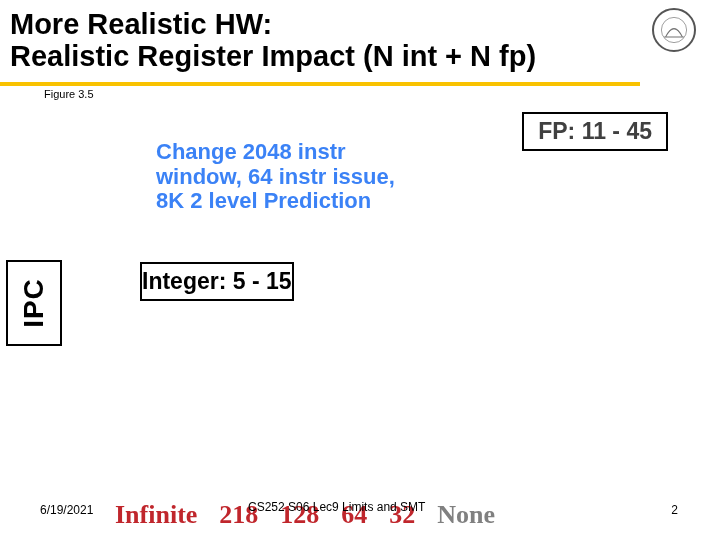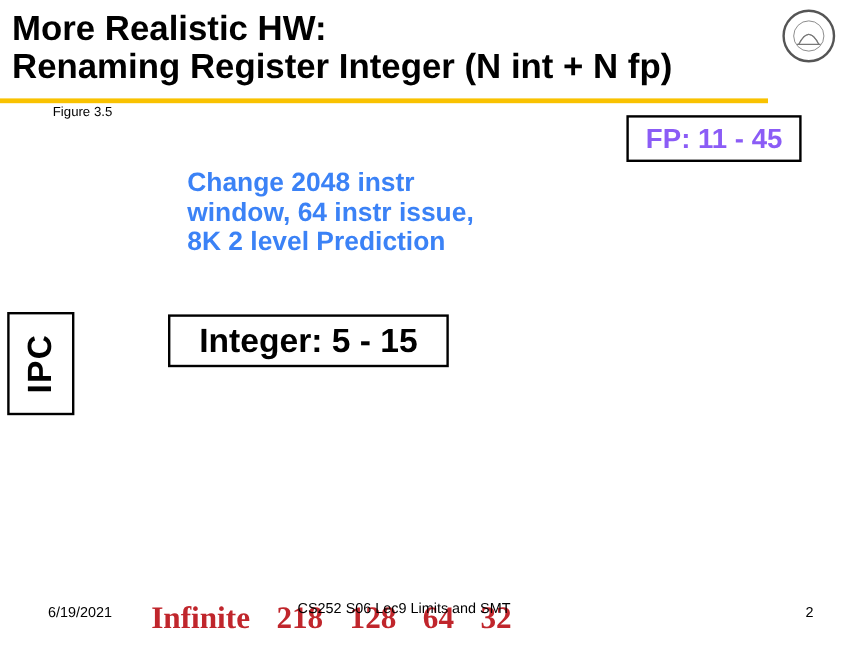--- a/index.html
+++ b/index.html
@@ -3,41 +3,41 @@
 <meta charset="utf-8">
 <style>
   * { margin: 0; padding: 0; box-sizing: border-box; }
   html, body { width: 720px; height: 540px; background: #fff; font-family: Arial, Helvetica, sans-serif; overflow: hidden; }
   .slide { position: relative; width: 708px; height: 540px; }
   .title { position: absolute; left: 10px; top: 8px; font-size: 29px; font-weight: bold; line-height: 1.12; color: #000; }
   .title-underline { position: absolute; left: 0; top: 82px; width: 640px; height: 4px; background: #f9c200; }
   .logo { position: absolute; right: 12px; top: 8px; width: 44px; height: 44px; border: 2.5px solid #555; border-radius: 50%; display: flex; align-items: center; justify-content: center; }
   .logo svg { width: 28px; height: 28px; }
   .fig-caption { position: absolute; left: 4px; top: 88px; font-size: 11px; color: #000; margin-left: 40px; }
-  .fp-box { position: absolute; right: 40px; top: 96px; border: 2px solid #000; padding: 4px 14px; font-size: 23px; font-weight: bold; color: #8b5cf6; background: #fff; }
+  .fp-box { position: absolute; right: 40px; top: 112px; border: 2px solid #000; padding: 4px 14px; font-size: 23px; font-weight: bold; color: #404040; background: #fff; }
   .change-text { position: absolute; left: 156px; top: 140px; width: 240px; font-size: 22px; font-weight: bold; line-height: 1.12; color: #3b82f6; }
   .ipc-label { position: absolute; left: 6px; top: 260px; width: 56px; height: 86px; border: 2px solid #000; display: flex; align-items: center; justify-content: center; }
   .ipc-label span { transform: rotate(-90deg); font-size: 28px; font-weight: bold; color: #000; letter-spacing: 1px; }
-  .int-box { position: absolute; left: 140px; top: 262px; border: 2px solid #000; padding: 4px 24px; font-size: 28px; font-weight: bold; color: #000; background: #fff; }
+  .int-box { position: absolute; left: 140px; top: 262px; border: 2px solid #000; padding: 4px 0; font-size: 23px; font-weight: bold; color: #000; background: #fff; }
   .date { position: absolute; left: 40px; bottom: 23px; font-size: 12px; color: #000; }
   .page-num { position: absolute; right: 30px; bottom: 23px; font-size: 12px; color: #000; }
   .course { position: absolute; left: 248px; bottom: 26px; font-size: 12px; color: #000; z-index: 3; }
-  .bottom-row { position: absolute; left: 120px; bottom: 10px; display: flex; gap: 10px; align-items: flex-end; justify-content: space-between; }
+  .bottom-row { position: absolute; left: 109px; bottom: 10px; display: flex; gap: 10px; align-items: flex-end; justify-content: space-between; }
   .bottom-row .cell { font-family: "Times New Roman", Times, serif; font-size: 26px; font-weight: bold; padding: 0 6px; }
   .cell.red { color: #c0262c; }
   .cell.gray { color: #808080; }
 </style>
 </head>
 <body>
 
 <div class="slide">
 
   <div class="title">
     <span>More Realistic HW:</span><br>
-    <span>Renaming Register Integer (N int + N fp)</span>
+    <span>Realistic Register Impact (N int + N fp)</span>
   </div>
   <div class="title-underline"></div>
 
   <div class="logo">
     <svg viewBox="0 0 40 40">
       <circle cx="20" cy="20" r="18" fill="none" stroke="#777" stroke-width="1"></circle>
       <path d="M8 30 Q20 6 32 30" fill="none" stroke="#777" stroke-width="1.5"></path>
       <path d="M10 26 Q20 10 30 26" fill="none" stroke="#777" stroke-width="1"></path>
       <line x1="6" y1="30" x2="34" y2="30" stroke="#777" stroke-width="1.5"></line>
     </svg>
@@ -58,15 +58,16 @@
   <div class="date">6/19/2021</div>
   <div class="course">CS252 S06 Lec9 Limits and SMT</div>
   <div class="page-num">2</div>
 
   <div class="bottom-row">
     <div class="cell red">Infinite</div>
     <div class="cell red">218</div>
     <div class="cell red">128</div>
     <div class="cell red">64</div>
     <div class="cell red">32</div>
+    <div class="cell gray">None</div>
   </div>
 
 </div>
 
 </body></html>

